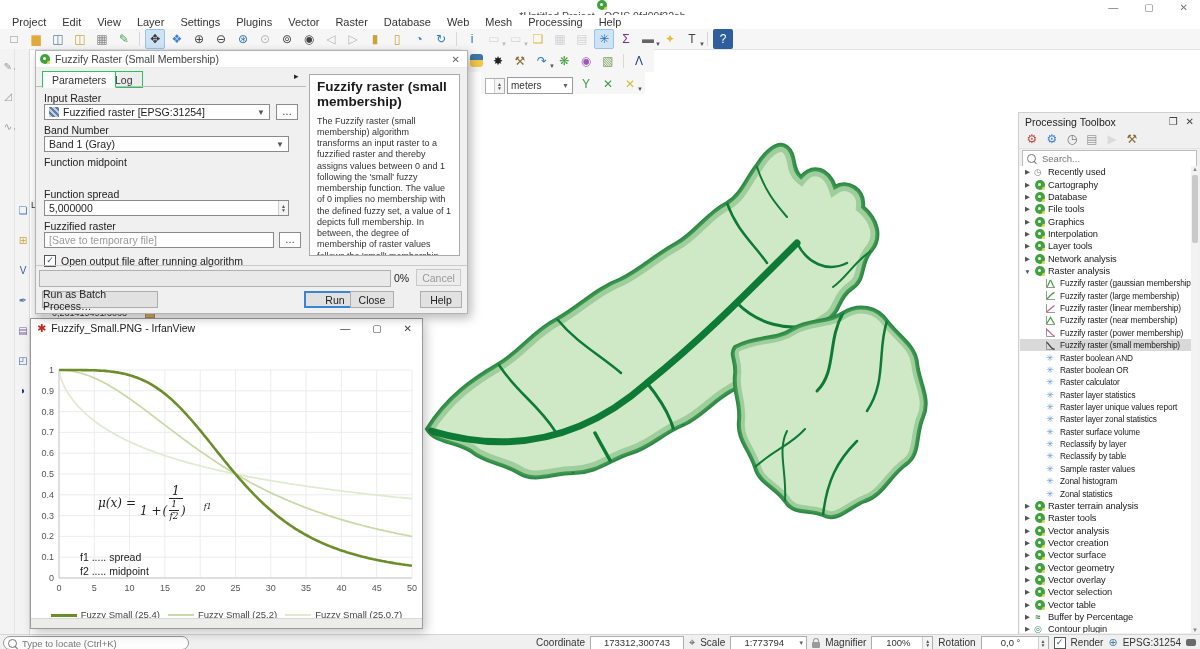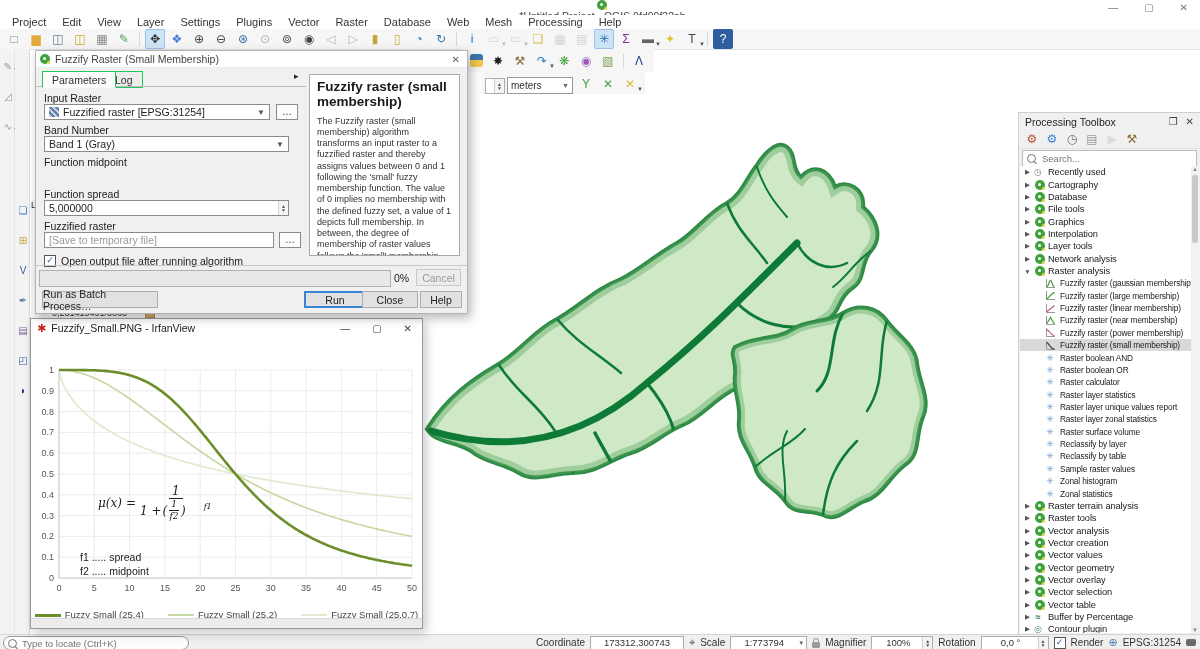--- a/index.html
+++ b/index.html
@@ -83,21 +83,21 @@
   
   #irfan{position:absolute;left:30px;top:318px;width:393px;height:311px;background:#fff;border:1px solid #9a9a9a;box-shadow:3px 4px 10px rgba(0,0,0,.22);z-index:40;box-sizing:border-box;}
   .iv-title{height:18px;display:flex;align-items:center;background:#fff;border-bottom:1px solid #eee;}
   .iv-ico{color:#c22a1f;font-size:11px;margin-left:6px;}
   .iv-title .t{font-size:10.5px;color:#222;margin-left:5px;}
   .iv-ctl{margin-left:auto;display:flex;gap:22px;margin-right:10px;color:#444;font-size:10px;}
   .iv-body{position:absolute;left:1px;top:18px;right:1px;bottom:9px;background:#fff;overflow:hidden;}
   .iv-status{position:absolute;left:0;bottom:0;width:100%;height:9px;background:#ececea;border-top:1px solid #d8d8d8;}
   .iv-chart-title{position:absolute;left:0;top:8px;width:100%;text-align:center;font-size:15px;font-weight:bold;color:#1a1a1a;}
   #chart{position:absolute;left:0;top:28px;}
-  #legend{position:absolute;left:0;top:272px;width:100%;display:flex;justify-content:center;gap:24px;align-items:center;font-size:9.5px;color:#444;}
+  #legend{position:absolute;left:0;top:272px;width:100%;display:flex;justify-content:center;gap:8px;align-items:center;font-size:9.5px;color:#444;}
   #legend .sw{display:inline-block;width:26px;margin-right:4px;vertical-align:middle;}
   #formula{position:absolute;left:66px;top:148px;font-family:"DejaVu Serif",serif;font-style:italic;font-size:12px;color:#222;display:flex;align-items:center;gap:4px;}
   .frac{display:inline-flex;flex-direction:column;align-items:center;line-height:1;}
   .frac .fnum{padding:0 3px 1px 3px;border-bottom:1px solid #222;}
   .frac .fden{padding-top:1px;display:flex;align-items:center;gap:1px;}
   .frac.small{font-size:9px;margin:0 1px;}
   .frac.small .fnum{padding:0 2px 1px 2px;}
   sup.fe{font-size:8px;font-style:italic;margin-left:17px;transform:translateY(-4px);}
   #fnotes{position:absolute;left:48px;top:214px;font-size:10.5px;color:#222;line-height:1.3;}
   
@@ -633,21 +633,21 @@
           <span class="ticon">
             <span class="qico"></span>
           </span>
           <span class="lbl">Vector creation</span>
         </div>
         <div class="trow">
           <span class="tar">▶</span>
           <span class="ticon">
             <span class="qico"></span>
           </span>
-          <span class="lbl">Vector values</span>
+          <span class="lbl">Vector surface</span>
         </div>
         <div class="trow">
           <span class="tar">▶</span>
           <span class="ticon">
             <span class="qico"></span>
           </span>
           <span class="lbl">Vector geometry</span>
         </div>
         <div class="trow">
           <span class="tar">▶</span>
@@ -739,21 +739,21 @@
       </div>
     </div>
 
     <div class="dlg-sep" style="top:214px;"></div>
     <div class="progress" style="left:3px;top:219px;width:350px;"></div>
     <span class="flabel" style="left:358px;top:221px;">0%</span>
     <div class="btn dis" style="left:380px;top:218px;width:45px;">Cancel</div>
 
     <div class="btn" style="left:6px;top:240px;width:116px;">Run as Batch Process…</div>
     <div class="btn primary" style="left:268px;top:240px;width:62px;">Run</div>
-    <div class="btn" style="left:326px;top:240px;width:56px;">Close</div>
+    <div class="btn" style="left:314px;top:240px;width:44px;">Close</div>
     <div class="btn" style="left:384px;top:240px;width:42px;">Help</div>
 
     <div class="help-pane">
       <h3>Fuzzify raster (small membership)</h3>
       <div id="help-paras">
           <p>The Fuzzify raster (small membership) algorithm transforms an input raster to a fuzzified raster and thereby assigns values between 0 and 1 following the 'small' fuzzy membership function. The value of 0 implies no membership with the defined fuzzy set, a value of 1 depicts full membership. In between, the degree of membership of raster values follows the 'small' membership function.</p>
         </div>
     </div>
   </div>
 

